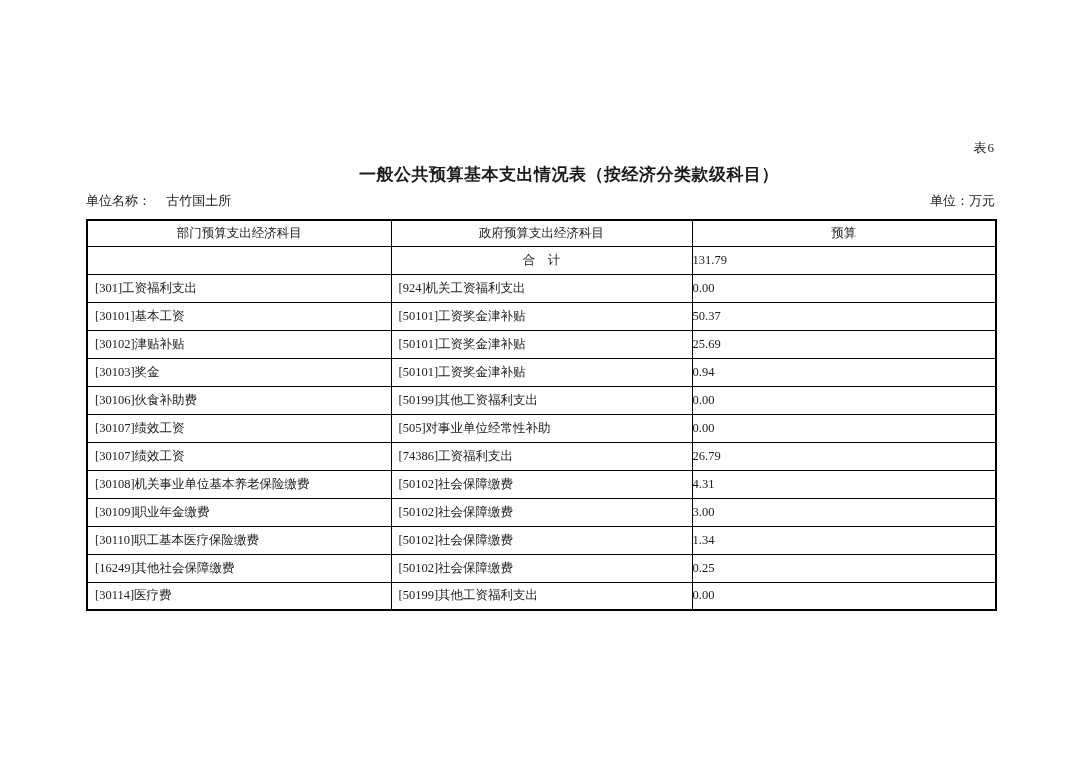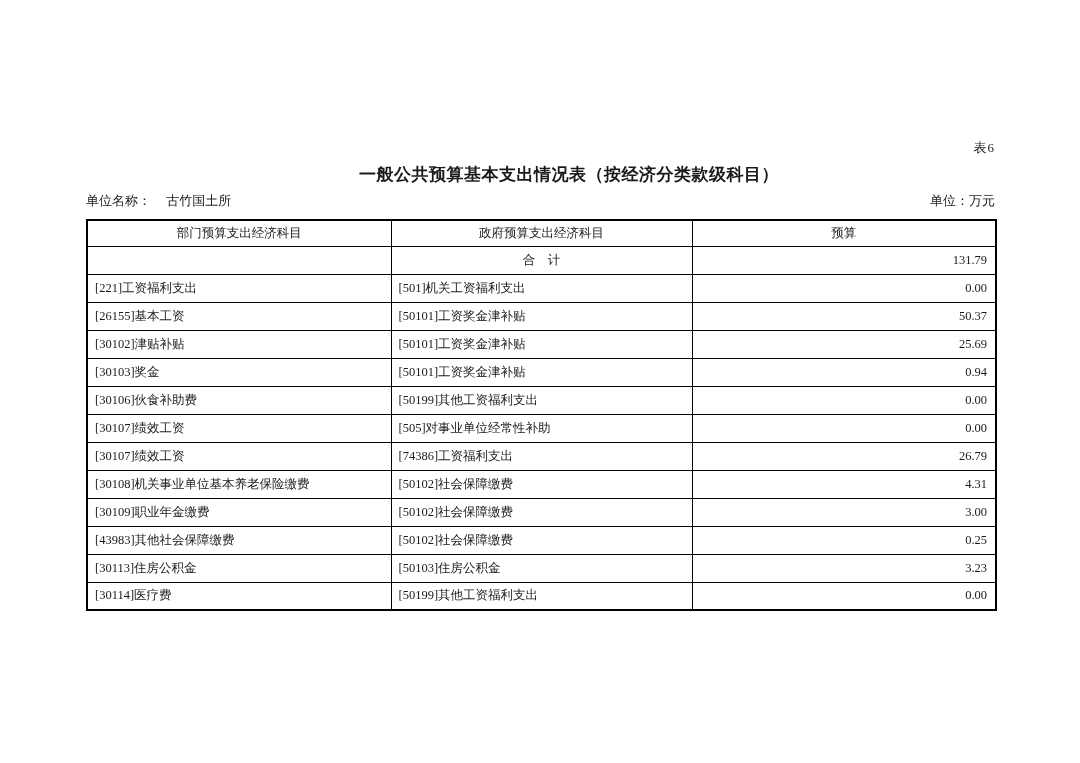--- a/index.html
+++ b/index.html
@@ -54,21 +54,21 @@
   .budget-table col.c3 { width: 304px; }
   .budget-table th, .budget-table td {
     border: 1px solid #000;
     font-weight: normal;
     overflow: hidden;
     white-space: nowrap;
   }
   .budget-table thead th { height: 26px; text-align: center; }
   .budget-table tbody td { height: 28px; }
   .budget-table td.txt { text-align: left; padding-left: 7px; }
-  .budget-table td.num { text-align: right; padding-right: 8px; margin-left: 48px; }
+  .budget-table td.num { padding-right: 8px; margin-left: 48px; }
   .budget-table tr.total-row td.ctr { text-align: center; white-space: pre; }
 </style>
 </head>
 <body>
 
 <div class="page">
 
   <div class="table-number">表6</div>
 
   <div class="doc-title">一般公共预算基本支出情况表（按经济分类款级科目）</div>
@@ -95,26 +95,26 @@
       </tr>
     </thead>
     <tbody>
       <tr class="total-row">
         <td class="txt"></td>
         <td class="ctr">合    计</td>
         <td class="num">131.79</td>
       </tr>
 
     <tr>
-          <td class="txt">[221]工资福利支出</td>
-          <td class="txt">[501]机关工资福利支出</td>
+          <td class="txt">[301]工资福利支出</td>
+          <td class="txt">[924]机关工资福利支出</td>
           <td class="num">0.00</td>
         </tr>
         <tr>
-          <td class="txt">[26155]基本工资</td>
+          <td class="txt">[30101]基本工资</td>
           <td class="txt">[50101]工资奖金津补贴</td>
           <td class="num">50.37</td>
         </tr>
         <tr>
           <td class="txt">[30102]津贴补贴</td>
           <td class="txt">[50101]工资奖金津补贴</td>
           <td class="num">25.69</td>
         </tr>
         <tr>
           <td class="txt">[30103]奖金</td>
@@ -140,28 +140,28 @@
           <td class="txt">[30108]机关事业单位基本养老保险缴费</td>
           <td class="txt">[50102]社会保障缴费</td>
           <td class="num">4.31</td>
         </tr>
         <tr>
           <td class="txt">[30109]职业年金缴费</td>
           <td class="txt">[50102]社会保障缴费</td>
           <td class="num">3.00</td>
         </tr>
         <tr>
-          <td class="txt">[43983]其他社会保障缴费</td>
+          <td class="txt">[30110]职工基本医疗保险缴费</td>
+          <td class="txt">[50102]社会保障缴费</td>
+          <td class="num">1.34</td>
+        </tr>
+        <tr>
+          <td class="txt">[16249]其他社会保障缴费</td>
           <td class="txt">[50102]社会保障缴费</td>
           <td class="num">0.25</td>
-        </tr>
-        <tr>
-          <td class="txt">[30113]住房公积金</td>
-          <td class="txt">[50103]住房公积金</td>
-          <td class="num">3.23</td>
         </tr>
         <tr>
           <td class="txt">[30114]医疗费</td>
           <td class="txt">[50199]其他工资福利支出</td>
           <td class="num">0.00</td>
         </tr>
       </tbody>
   </table>
 
 </div>

